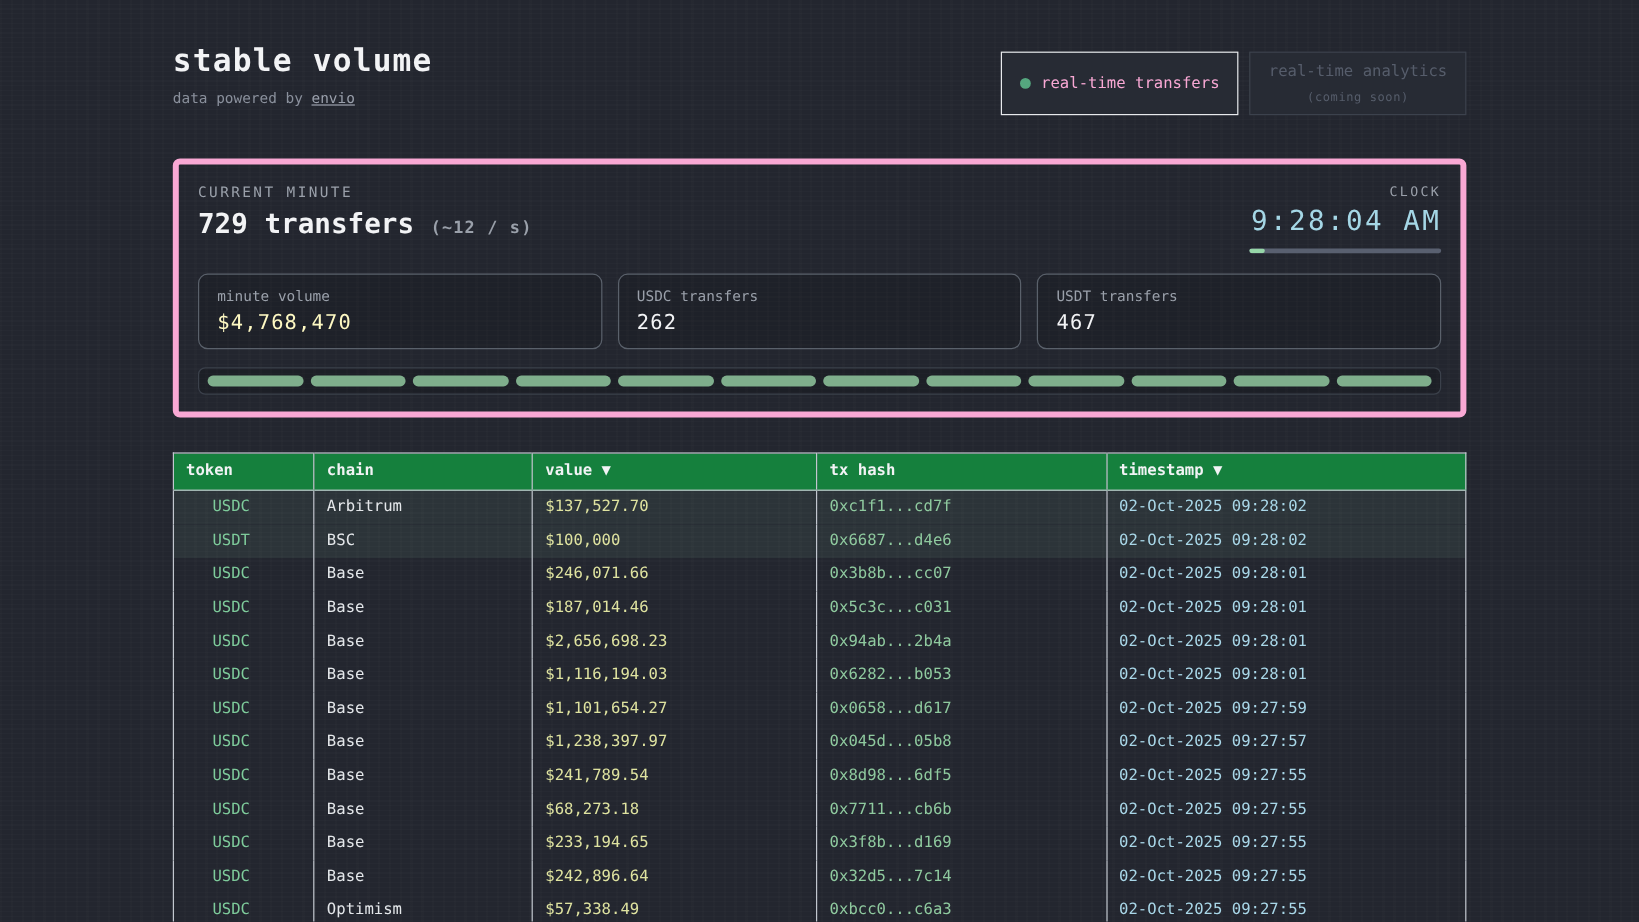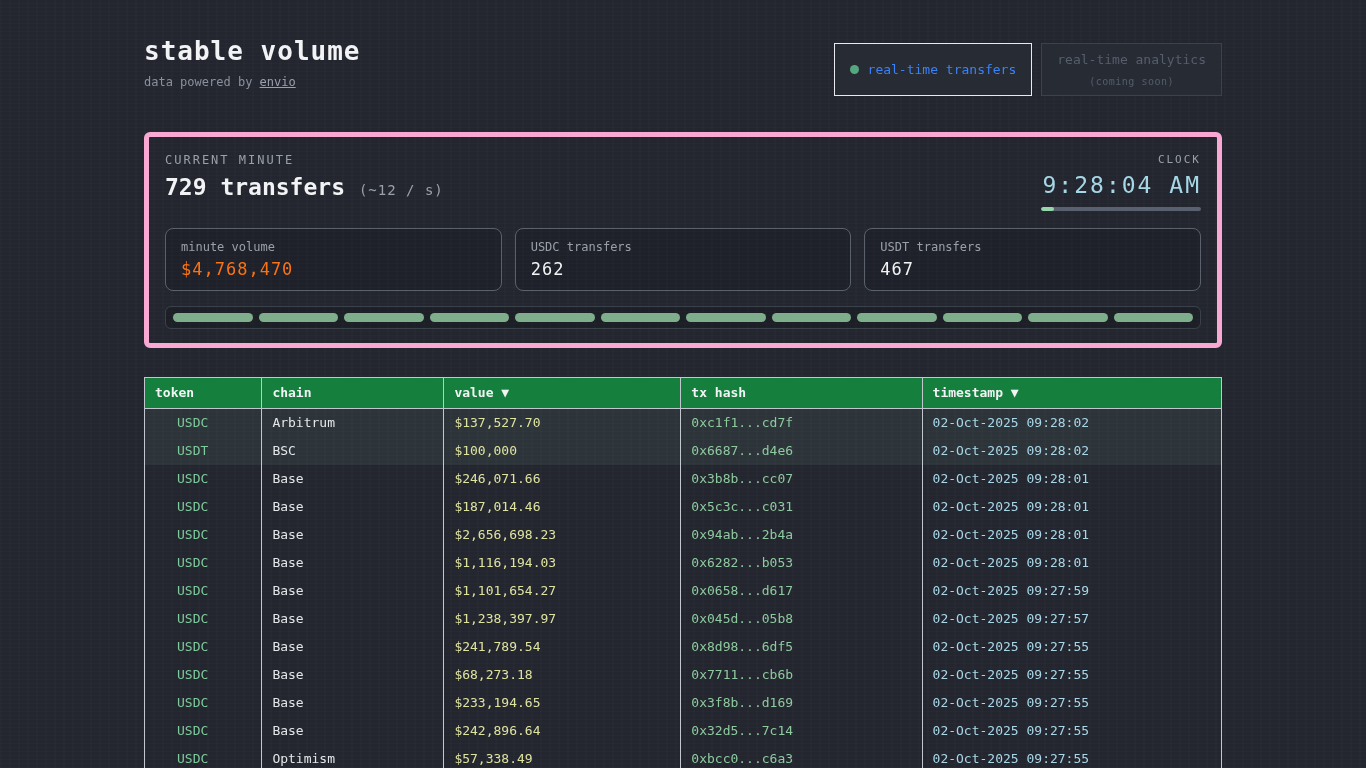--- a/index.html
+++ b/index.html
@@ -16,42 +16,42 @@
 
   
   .header { display: flex; justify-content: space-between; align-items: flex-start; }
   .page-title { font-size: 26px; font-weight: 600; letter-spacing: 1px; color: #f2f3f5; }
   .powered { margin-top: 9px; font-size: 12px; color: #8a909c; }
   .powered a { color: #9aa0ac; text-decoration: underline; cursor: pointer; }
 
   .tabs { display: flex; gap: 9px; margin-top: 7px; }
   .tab { display: flex; align-items: center; gap: 9px; padding: 8px 15px;
          font-size: 13px; border: 1px solid transparent; cursor: pointer; white-space: nowrap; }
-  .tab.active { border-color: #e8eaed; color: #3b82f6; background: #272b34; }
+  .tab.active { border-color: #e8eaed; color: #f9a8d4; background: #272b34; }
   .tab.disabled { border-color: #3c424d; color: #565d6b; background: #272b34; cursor: default; flex-direction: column; }
   .live-dot { width: 9px; height: 9px; border-radius: 50%; background: #55a77f; display: inline-block; }
   .tab .suffix { font-size: 10px; letter-spacing: 0.5px; }
 
   
   .panel { margin-top: 36px; border: 5px solid #f9a8d4; border-radius: 6px; padding: 16px 16px 14px; }
   .panel-top { display: flex; justify-content: space-between; align-items: flex-start; }
   .eyebrow { font-size: 12px; letter-spacing: 2px; color: #9aa0aa; }
   .big-count { margin-top: 7px; font-size: 23px; font-weight: 700; color: #f2f3f5; }
-  .big-count .rate { font-size: 14px; font-weight: 400; color: #9aa0aa; letter-spacing: 1px; }
+  .big-count .rate { font-size: 14px; font-weight: 700; color: #9aa0aa; letter-spacing: 1px; }
   .clock-block { text-align: right; margin-left: 36px; }
   .clock-label { font-size: 11px; letter-spacing: 2px; color: #9aa0aa; }
   .clock-time { margin-top: 6px; font-size: 23px; color: #a5d7e6; letter-spacing: 2px; }
   .sec-track { margin-top: 9px; margin-left: auto; width: 160px; height: 4px; background: #596070; border-radius: 2px; overflow: hidden; }
   .sec-fill { height: 100%; background: #96d6a8; border-radius: 2px; }
 
   .stats { display: flex; gap: 13px; margin-top: 17px; justify-content: space-between; }
   .stat-box { flex: 1; border: 1px solid #5a616b; border-radius: 8px; padding: 11px 15px; background: rgba(0,0,0,0.12); }
   .stat-label { font-size: 12px; color: #9aa0aa; }
   .stat-value { margin-top: 5px; font-size: 17px; color: #f2f3f5; letter-spacing: 1px; }
-  .stat-value.volume { color: #f97316; }
+  .stat-value.volume { color: #fef9c3; }
 
   .segments-wrap { margin-top: 15px; border: 1px solid #3b414b; border-radius: 6px; padding: 6px 7px; background: rgba(0,0,0,0.18); }
   .segments { display: flex; gap: 6px; }
   .segment { flex: 1; height: 9px; border-radius: 5px; background: #7fae8c; }
 
   
   .table-wrap { margin-top: 29px; }
   table { width: 100%; border-collapse: collapse; table-layout: fixed;
           border: 1px solid #c2c7cf; font-size: 13px; }
   col.c1 { width: 10.9%; } col.c2 { width: 16.9%; } col.c3 { width: 22.0%; }

